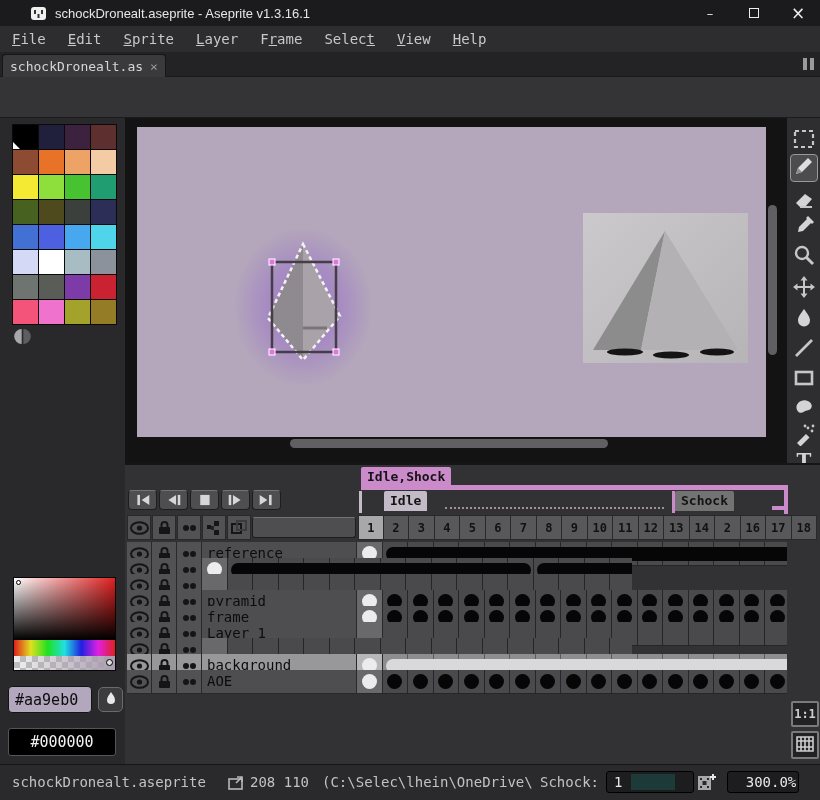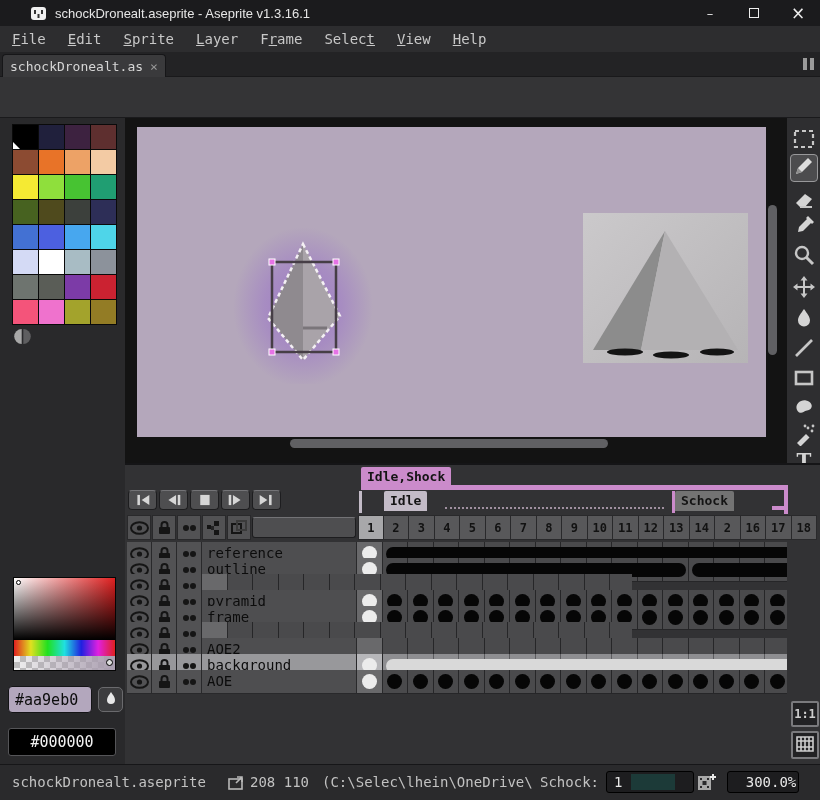--- a/index.html
+++ b/index.html
@@ -551,21 +551,20 @@
             <rect x="2" y="7" width="11" height="7" rx="1" fill="#151515"></rect>
             <path d="M4.5 7V5a3 3 0 016 0v2" stroke="#151515" stroke-width="2" fill="none"></path>
           </svg>
         </div>
         <div class="tl-icon" style="">
           <svg width="15" height="8" viewBox="0 0 15 8">
             <circle cx="4" cy="4" r="3" fill="#151515"></circle>
             <circle cx="11" cy="4" r="3" fill="#151515"></circle>
           </svg>
         </div>
-        <div class="tl-name" style="">outline</div>
         <div class="tl-first" style="">
           <div class="keydot"></div>
         </div>
         <div class="tl-cels" style="">
           <div class="cel" style=""></div>
           <div class="cel" style=""></div>
           <div class="cel" style=""></div>
           <div class="cel" style=""></div>
           <div class="cel" style=""></div>
           <div class="cel" style=""></div>
@@ -782,20 +781,21 @@
             <rect x="2" y="7" width="11" height="7" rx="1" fill="#151515"></rect>
             <path d="M4.5 7V5a3 3 0 016 0v2" stroke="#151515" stroke-width="2" fill="none"></path>
           </svg>
         </div>
         <div class="tl-icon" style="">
           <svg width="15" height="8" viewBox="0 0 15 8">
             <circle cx="4" cy="4" r="3" fill="#151515"></circle>
             <circle cx="11" cy="4" r="3" fill="#151515"></circle>
           </svg>
         </div>
+        <div class="tl-name" style="">Layer 1</div>
         <div class="tl-first" style=""></div>
         <div class="tl-cels" style="">
           <div class="cel" style=""></div>
           <div class="cel" style=""></div>
           <div class="cel" style=""></div>
           <div class="cel" style=""></div>
           <div class="cel" style=""></div>
           <div class="cel" style=""></div>
           <div class="cel" style=""></div>
           <div class="cel" style=""></div>
@@ -821,21 +821,20 @@
             <rect x="2" y="7" width="11" height="7" rx="1" fill="#151515"></rect>
             <path d="M4.5 7V5a3 3 0 016 0v2" stroke="#151515" stroke-width="2" fill="none"></path>
           </svg>
         </div>
         <div class="tl-icon" style="">
           <svg width="15" height="8" viewBox="0 0 15 8">
             <circle cx="4" cy="4" r="3" fill="#151515"></circle>
             <circle cx="11" cy="4" r="3" fill="#151515"></circle>
           </svg>
         </div>
-        <div class="tl-name" style="">AOE2</div>
         <div class="tl-first" style=""></div>
         <div class="tl-cels" style="">
           <div class="cel" style=""></div>
           <div class="cel" style=""></div>
           <div class="cel" style=""></div>
           <div class="cel" style=""></div>
           <div class="cel" style=""></div>
           <div class="cel" style=""></div>
           <div class="cel" style=""></div>
           <div class="cel" style=""></div>

